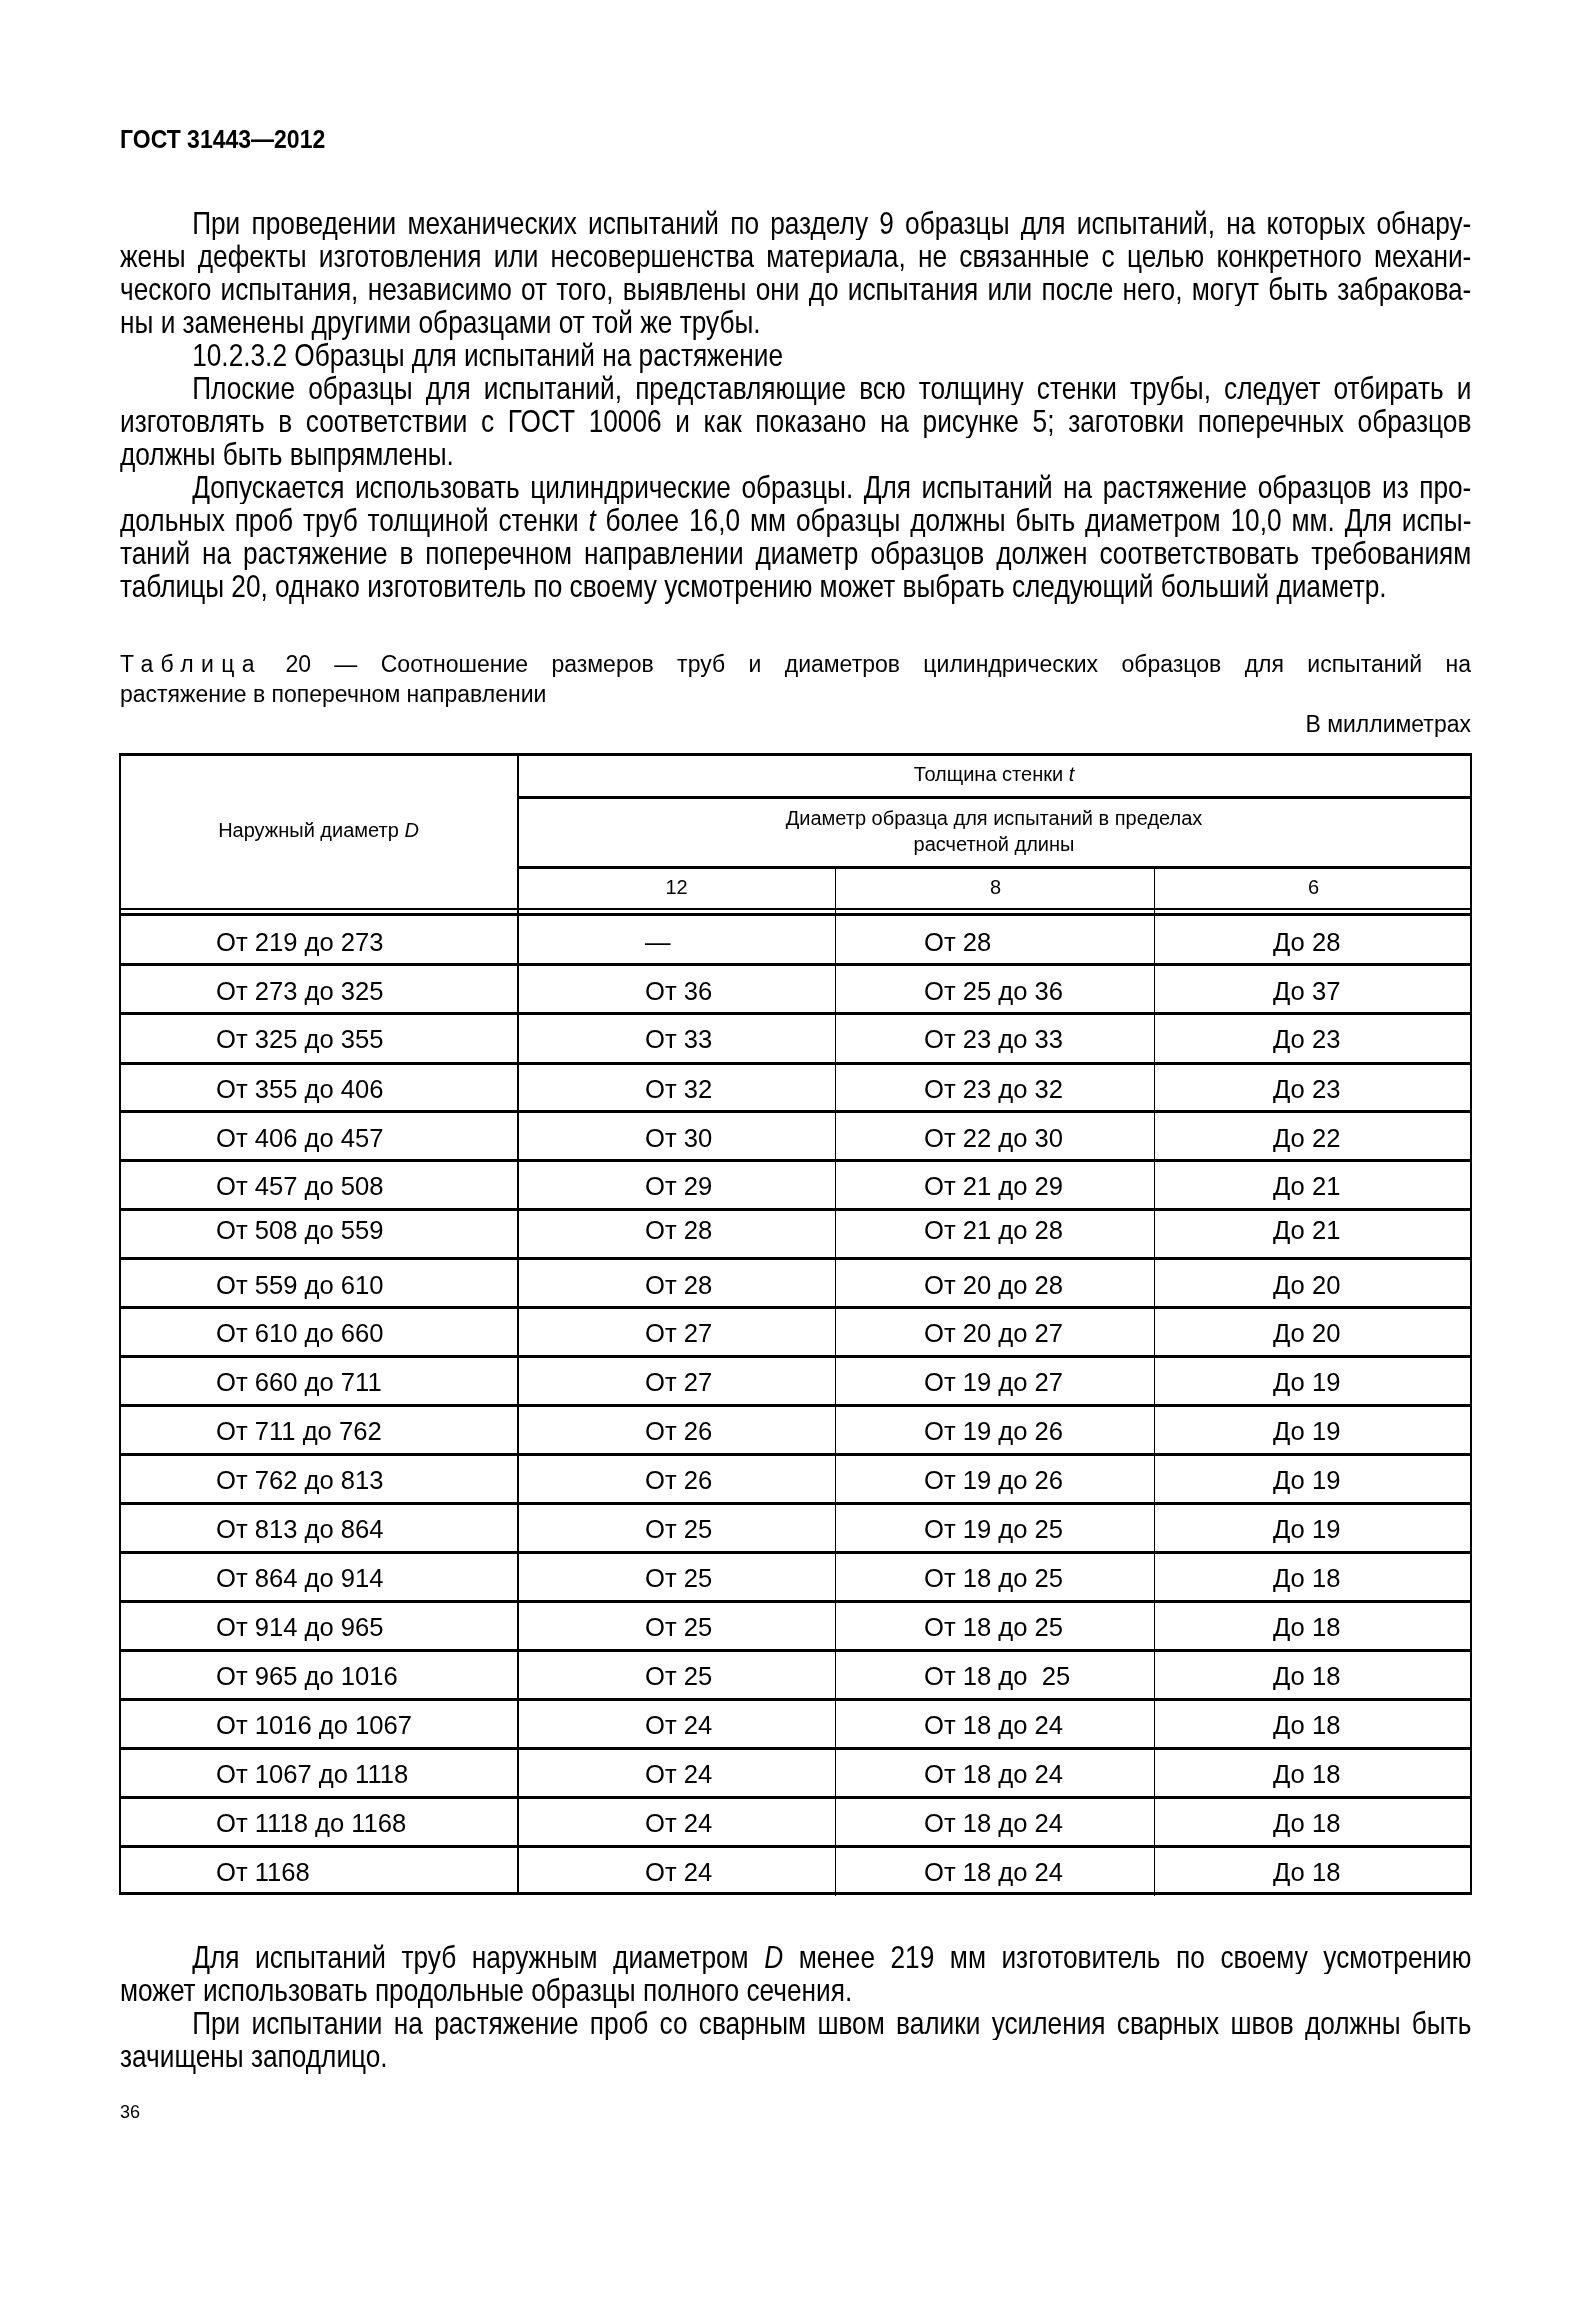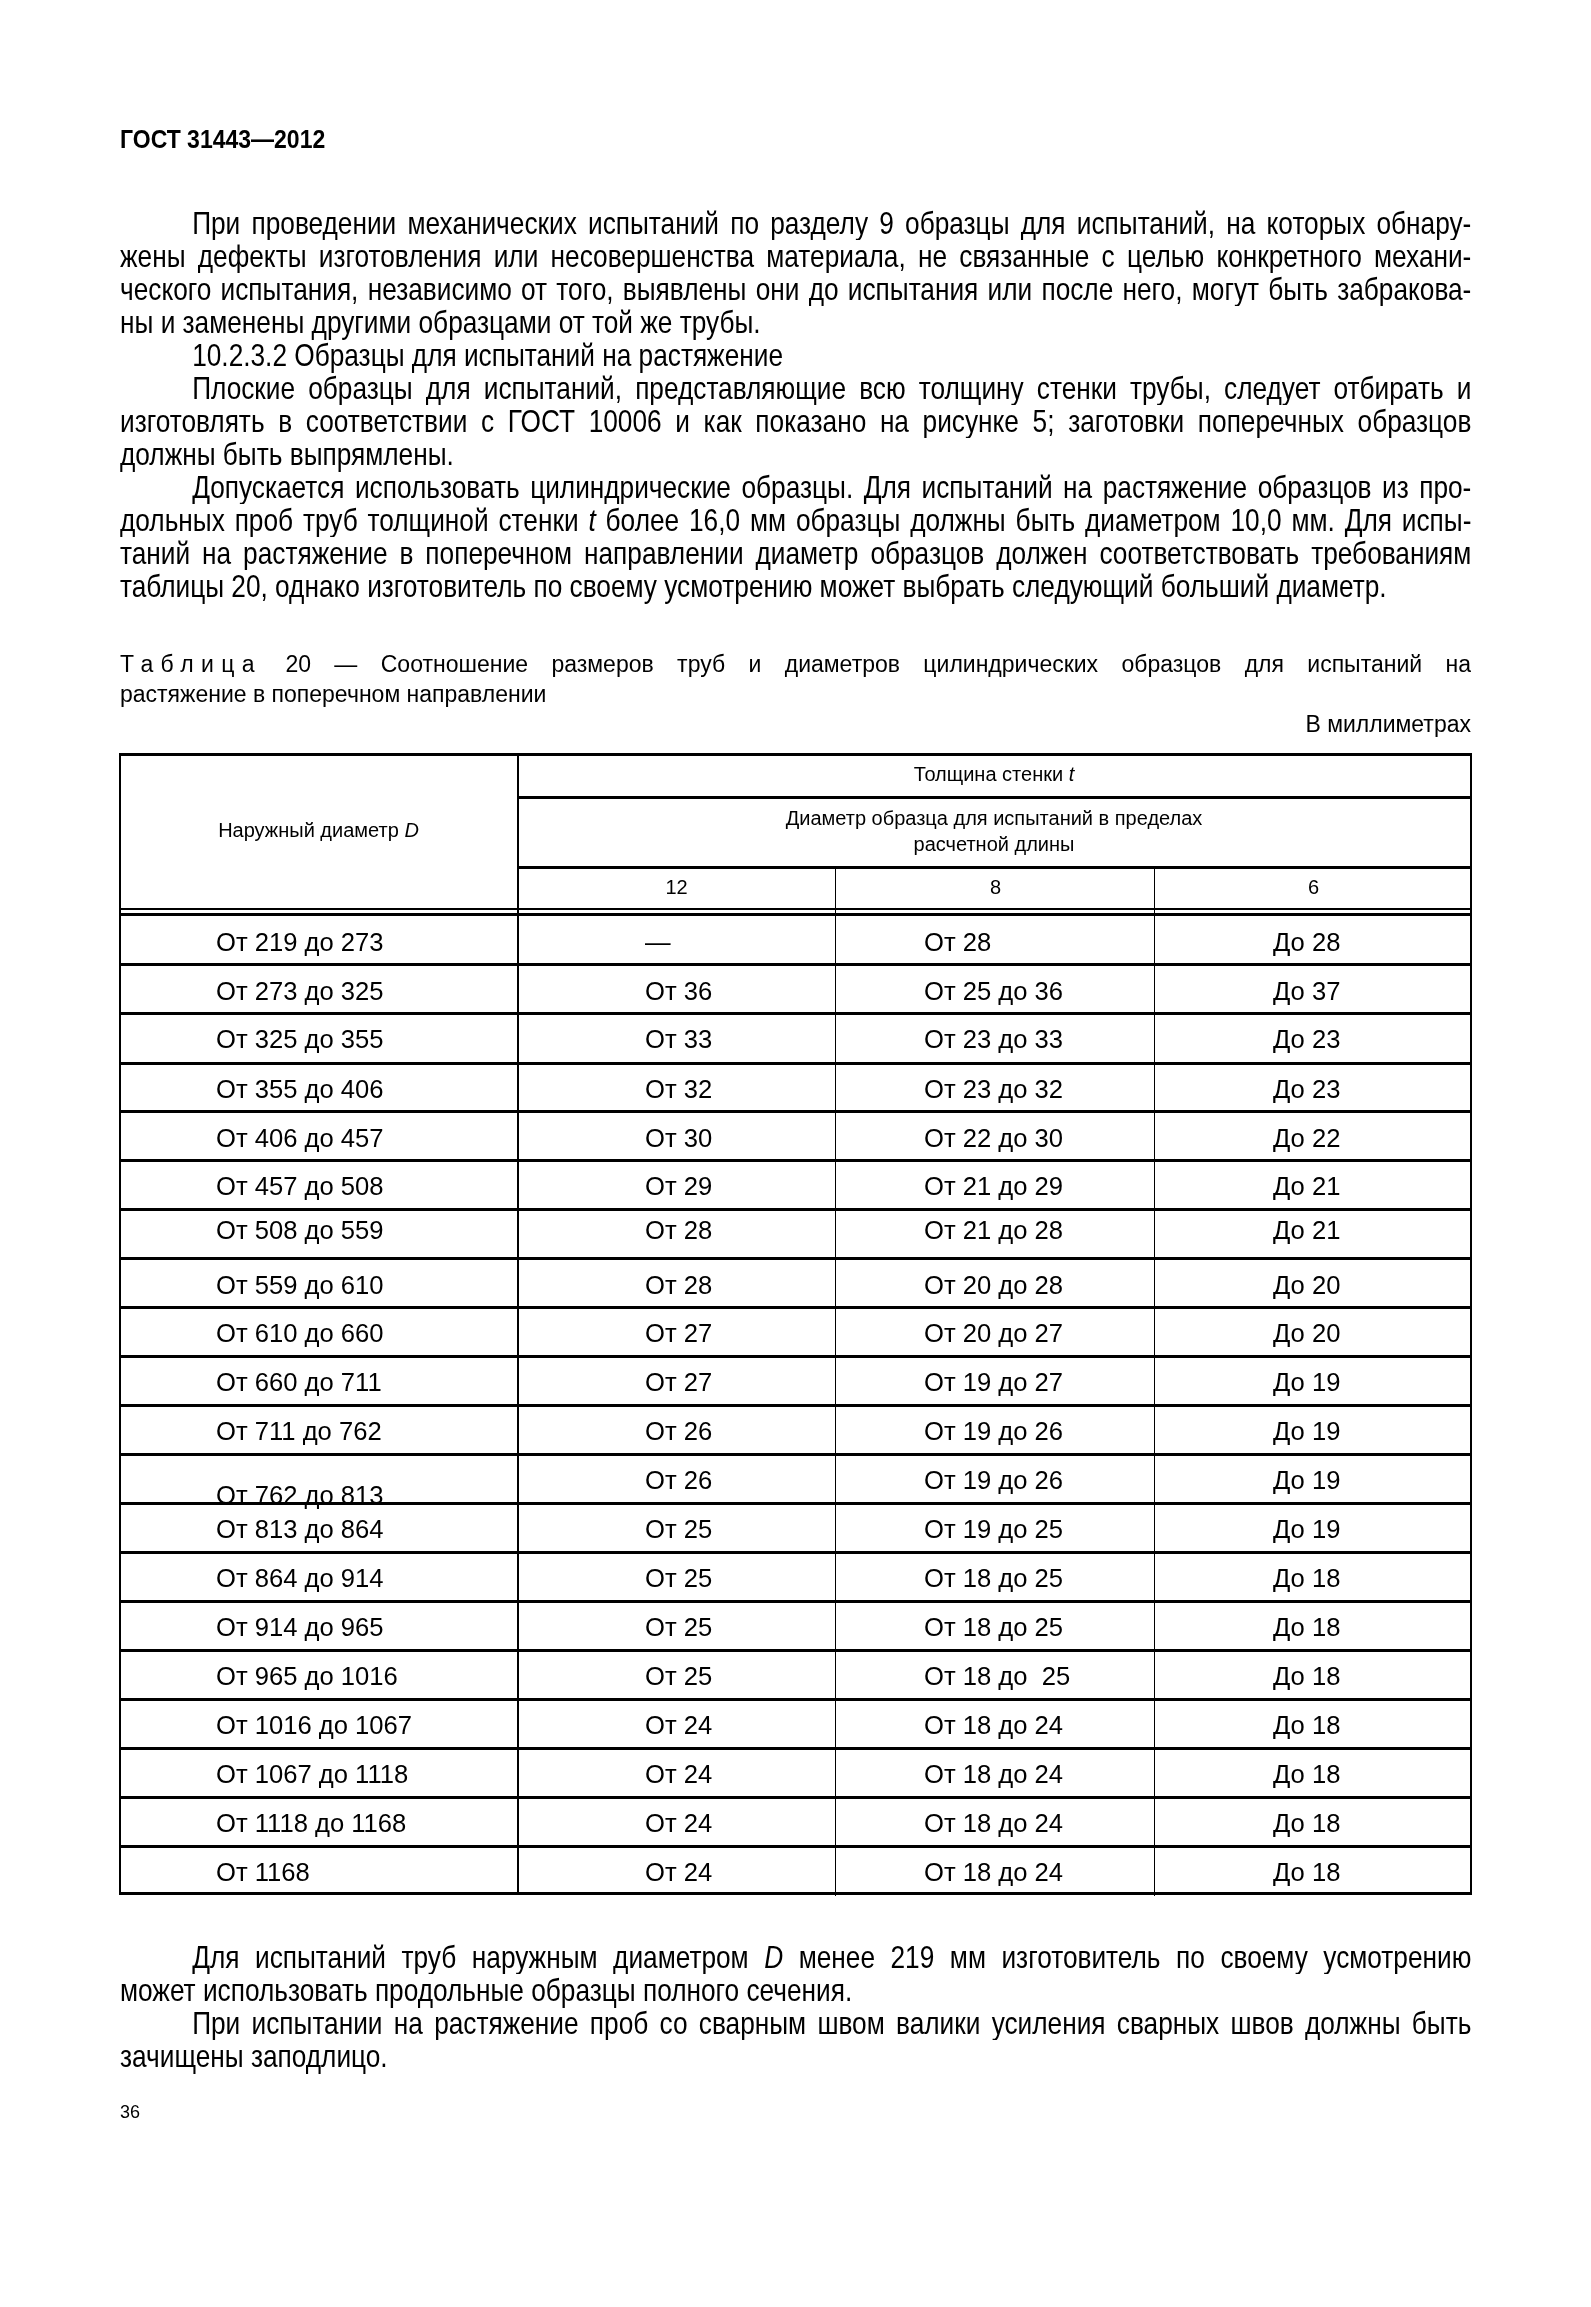--- a/index.html
+++ b/index.html
@@ -153,21 +153,21 @@
     <span class="dcell" style="left:924px;top:15px;">От 19 до 27</span>
     <span class="dcell" style="left:1273px;top:15px;">До 19</span>
   </div>
   <div class="abs" style="left:0;top:1404px;width:1591px;height:49px;text-align:right;">
     <span class="dcell" style="left:216px;top:15px;">От 711 до 762</span>
     <span class="dcell" style="left:645px;top:15px;">От 26</span>
     <span class="dcell" style="left:924px;top:15px;">От 19 до 26</span>
     <span class="dcell" style="left:1273px;top:15px;">До 19</span>
   </div>
   <div class="abs" style="left:0;top:1453px;width:1591px;height:49px;">
-    <span class="dcell" style="left:216px;top:15px;margin-top:15px;">От 762 до 813</span>
+    <span class="dcell" style="left:216px;top:15px;">От 762 до 813</span>
     <span class="dcell" style="left:645px;top:15px;">От 26</span>
     <span class="dcell" style="left:924px;top:15px;">От 19 до 26</span>
     <span class="dcell" style="left:1273px;top:15px;">До 19</span>
   </div>
   <div class="abs" style="left:0;top:1502px;width:1591px;height:49px;">
     <span class="dcell" style="left:216px;top:15px;">От 813 до 864</span>
     <span class="dcell" style="left:645px;top:15px;">От 25</span>
     <span class="dcell" style="left:924px;top:15px;">От 19 до 25</span>
     <span class="dcell" style="left:1273px;top:15px;">До 19</span>
   </div>

